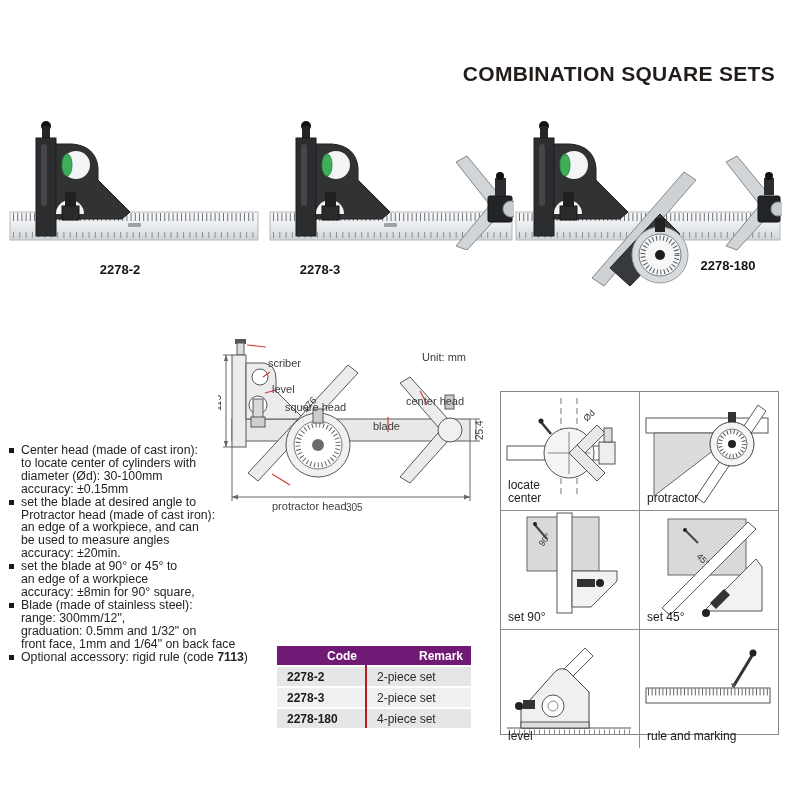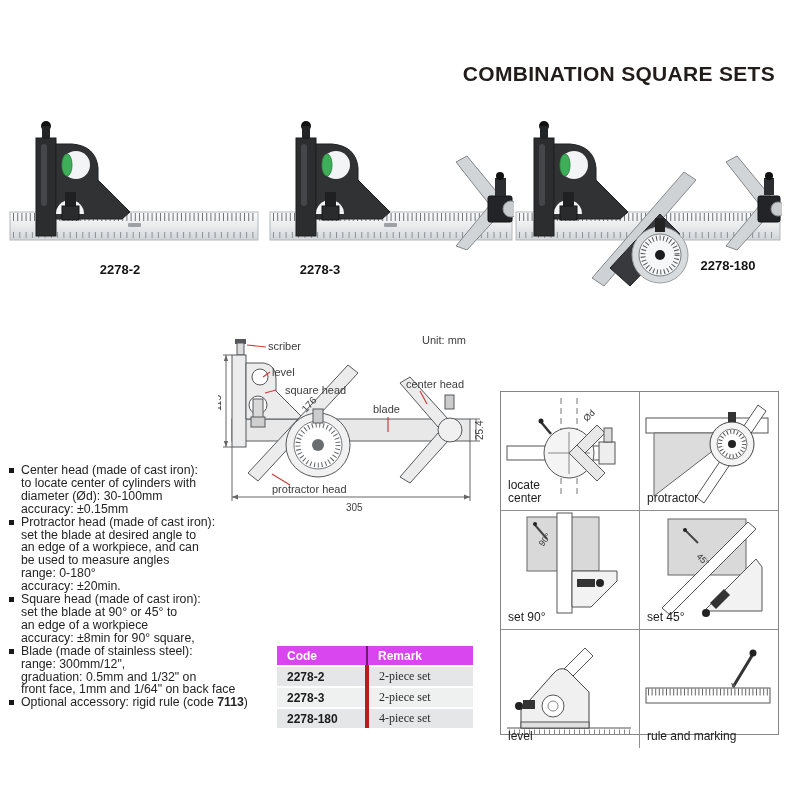--- a/index.html
+++ b/index.html
@@ -8,38 +8,38 @@
   .title{position:absolute;top:62px;right:10px;font-size:21px;font-weight:bold;
          letter-spacing:.3px;color:#221d1a;margin:0;}
   
   .product{position:absolute;margin:0;}
   .p1{left:8px;top:118px;} .p2{left:268px;top:118px;} .p3{left:514px;top:118px;}
   .pcaption{position:absolute;font-size:13px;font-weight:bold;color:#141414;text-align:center;width:84px;}
   .c1{left:78px;top:262px;} .c2{left:278px;top:262px;} .c3{left:686px;top:258px;}
   
   .diagram{position:absolute;left:218px;top:333px;width:268px;height:200px;}
   .diagram svg{position:absolute;left:0;top:0;}
-  .dlabel{position:absolute;font-size:11px;color:#3c3c3c;white-space:nowrap;}
+  .dlabel{position:absolute;font-size:11px;color:#3c3c3c;white-space:nowrap;margin-top:17px;}
   .lab-scriber{left:50px;top:7px;} .lab-level{left:54px;top:33px;}
   .lab-square{left:60px;top:51px;padding-left:7px;} .lab-center{left:188px;top:45px;}
   .lab-blade{left:155px;top:70px;} .lab-protractor{left:54px;top:150px;}
   .lab-unit{left:204px;top:1px;}
   
-  .specs{position:absolute;left:8px;top:464px;width:252px;font-size:12.3px;
+  .specs{position:absolute;left:8px;top:444px;width:252px;font-size:12.3px;
          line-height:12.9px;color:#242424;}
   .bullet{position:relative;padding-left:13px;}
   .bullet::before{content:"";position:absolute;left:1px;top:4px;width:5px;height:5px;background:#181818;}
   .bl{white-space:nowrap;}
   .ind{padding-left:57px;}
   
   .codes{position:absolute;left:277px;top:646px;border-collapse:collapse;font-size:12px;}
-  .codes th{background:#d946ef;color:#fff;text-align:left;font-weight:bold;
+  .codes th{background:#701a75;color:#fff;text-align:right;font-weight:bold;
             padding:2px 8px 2px 10px;height:15px;}
   .codes th.col2,.codes td.col2{border-left:2px solid #701a75;}
-  .codes td.col2{border-left:4px solid #b91c1c;font-family:Liberation Serif, serif;}
+  .codes td.col2{border-left:2px solid #b91c1c;}
   .codes td{padding:2px 8px 2px 10px;height:15px;border-top:2px solid #fff;}
   .codes td.code{font-weight:bold;width:70px;color:#1b1b1b;}
   .codes td.remark{width:86px;color:#2a2a2a;}
   .codes tr.odd td{background:#e5e6e7;} .codes tr.even td{background:#eff0f0;}
   
   .apps{position:absolute;left:500px;top:391px;width:279px;height:344px;
         border:1px solid #868686;display:grid;grid-template-columns:1fr 1fr;
         grid-template-rows:1fr 1fr 1fr;background:#fff;box-sizing:border-box;}
   .app-cell{position:relative;border-right:1px solid #8f8f8f;border-bottom:1px solid #8f8f8f;}
   .app-cell:nth-child(2n){border-right:none;}
@@ -250,29 +250,27 @@
   </div>
 
   <div class="specs">
     <div class="bullet">
       <div class="bl">Center head (made of cast iron):</div>
       <div class="bl">to locate center of cylinders with</div>
       <div class="bl">diameter (Ød): 30-100mm</div>
       <div class="bl">accuracy: ±0.15mm</div>
     </div>
     <div class="bullet">
+      <div class="bl">set the blade at desired angle to</div>
       <div class="bl">Protractor head (made of cast iron):</div>
-      <div class="bl">set the blade at desired angle to</div>
       <div class="bl">an edge of a workpiece, and can</div>
       <div class="bl">be used to measure angles</div>
-      <div class="bl">range: 0-180°</div>
       <div class="bl">accuracy: ±20min.</div>
     </div>
     <div class="bullet">
-      <div class="bl">Square head (made of cast iron):</div>
       <div class="bl">set the blade at 90° or 45° to</div>
       <div class="bl">an edge of a workpiece</div>
       <div class="bl">accuracy: ±8min for 90° square,</div>
     </div>
     <div class="bullet">
       <div class="bl">Blade (made of stainless steel):</div>
       <div class="bl">range: 300mm/12",</div>
       <div class="bl">graduation: 0.5mm and 1/32" on</div>
       <div class="bl">front face, 1mm and 1/64" on back face</div>
     </div>

